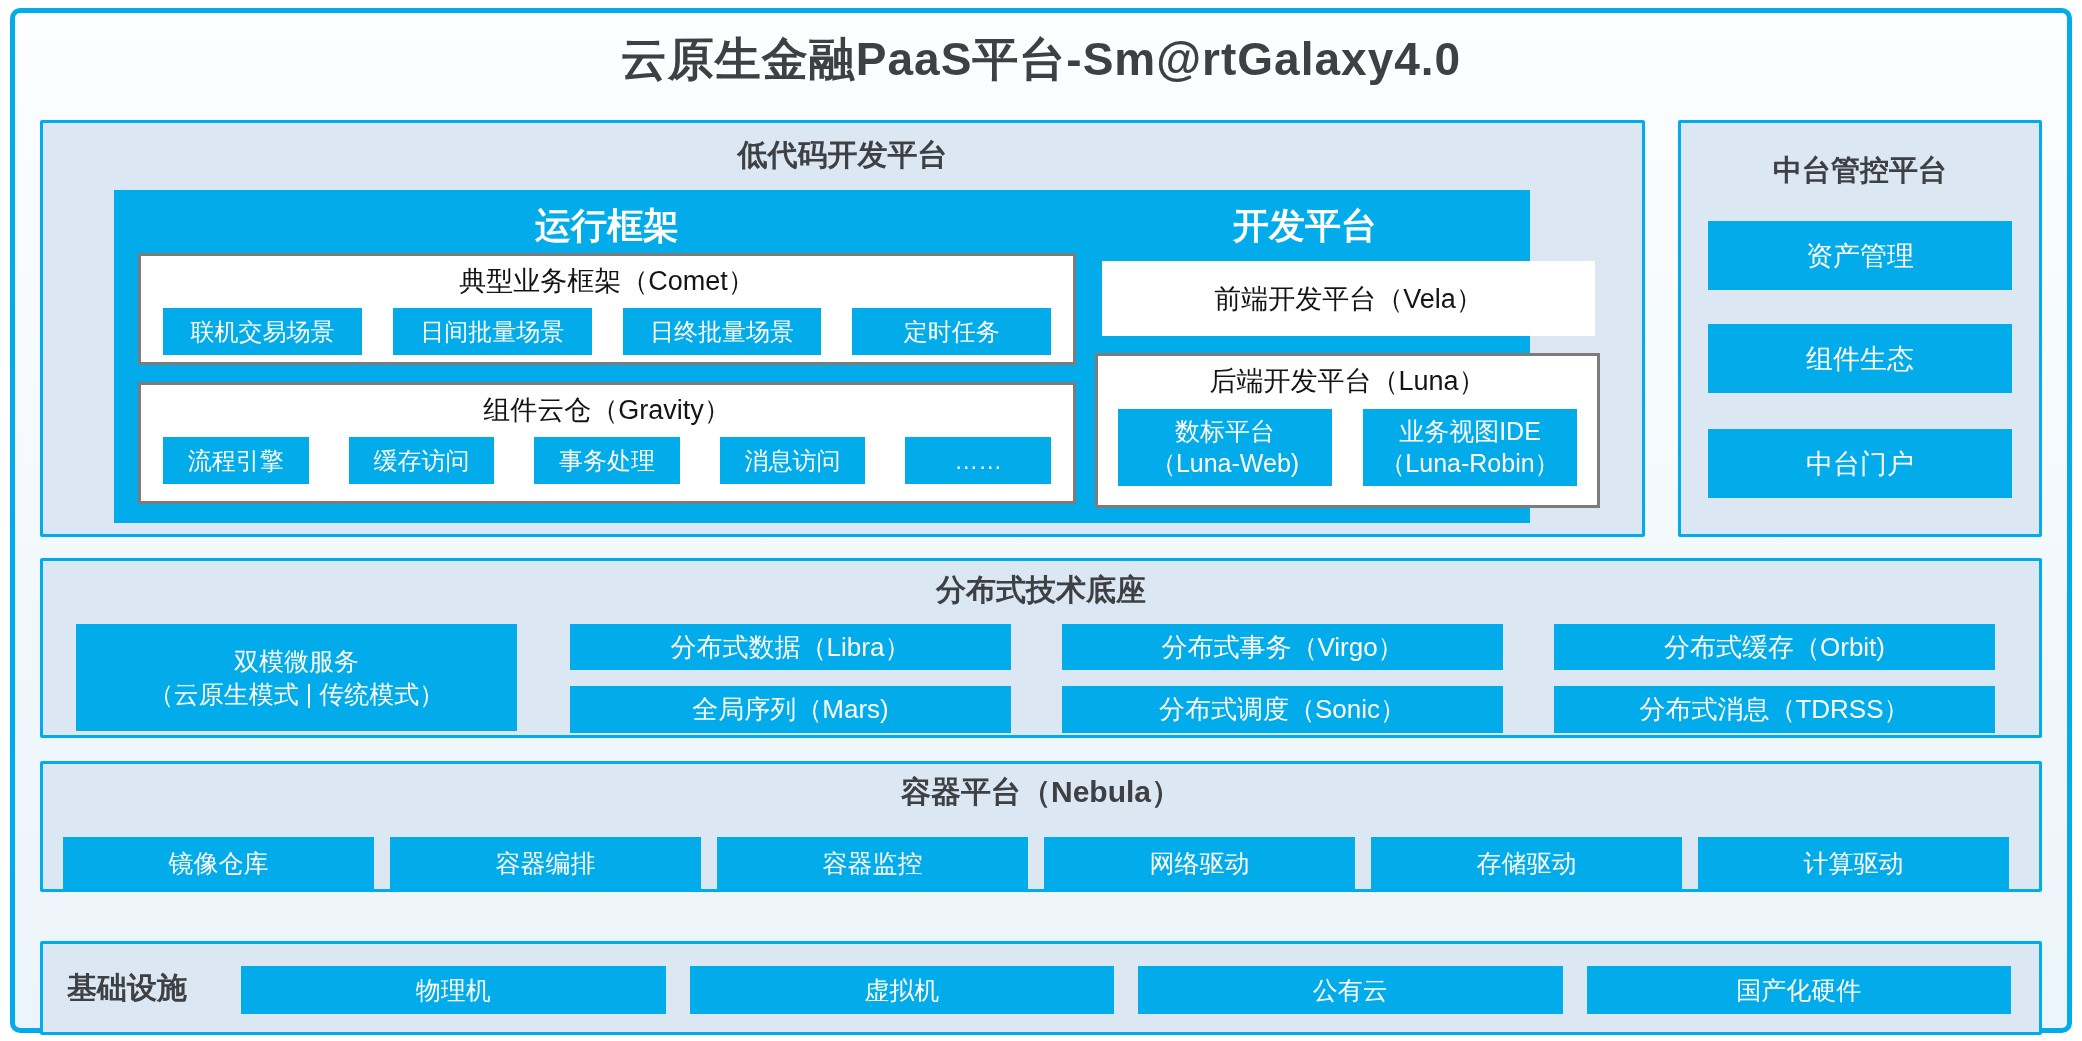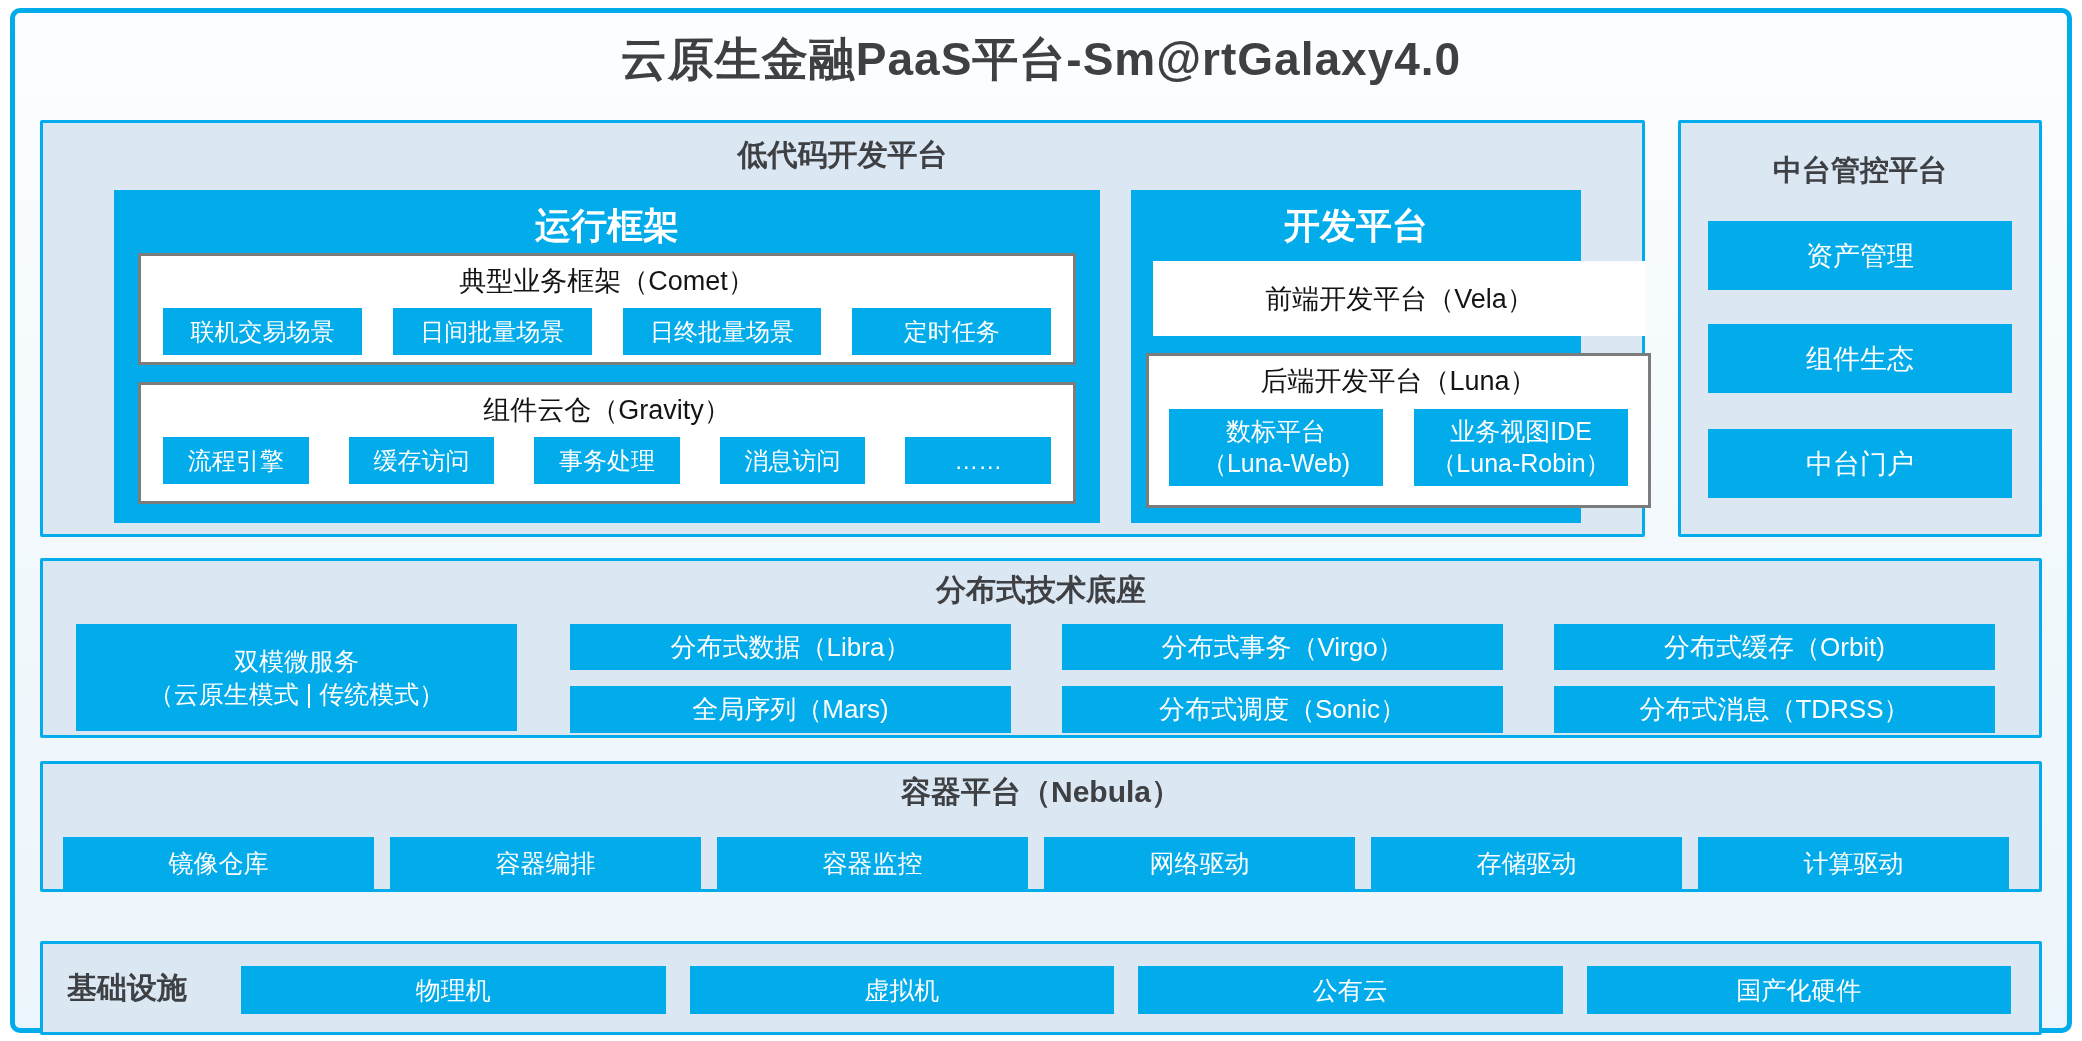--- a/index.html
+++ b/index.html
@@ -17,21 +17,21 @@
   .panel {
     position:absolute; background:#dbe7f3; border:3px solid #02aceb; border-radius:2px;
   }
   .panel-title { text-align:center; font-size:30px; font-weight:bold; color:#3e4044; }
 
   
   .lowcode { left:25px; top:107px; width:1605px; height:417px; }
   .lowcode > .panel-title { margin-top:12px; }
   .cyan-panel { position:absolute; top:67px; height:333px; background:#02aceb; }
   .runtime { left:27px;  width:986px;margin-left:44px; }
-  .dev     { left:1088px; width:450px; }
+  .dev     { left:1037px; width:450px; }
   .cyan-title { text-align:center; color:#ffffff; font-size:36px; font-weight:bold; margin-top:12px; }
   .white-box { position:absolute; left:24px; right:24px; background:#ffffff; border:3px solid #7c7c7c; }
   .comet   { top:63px;  height:112px; }
   .gravity { top:192px; height:122px; }
   .white-box-title { text-align:center; font-size:27px; color:#141414; margin-top:7px; }
   .btn-row { display:flex; gap:31px; padding:0 22px; margin-top:9px; }
   .tile {
     background:#02aceb; color:#ffffff; font-size:24px;
     display:flex; align-items:center; justify-content:center;
     height:47px; flex:1; text-align:center;

